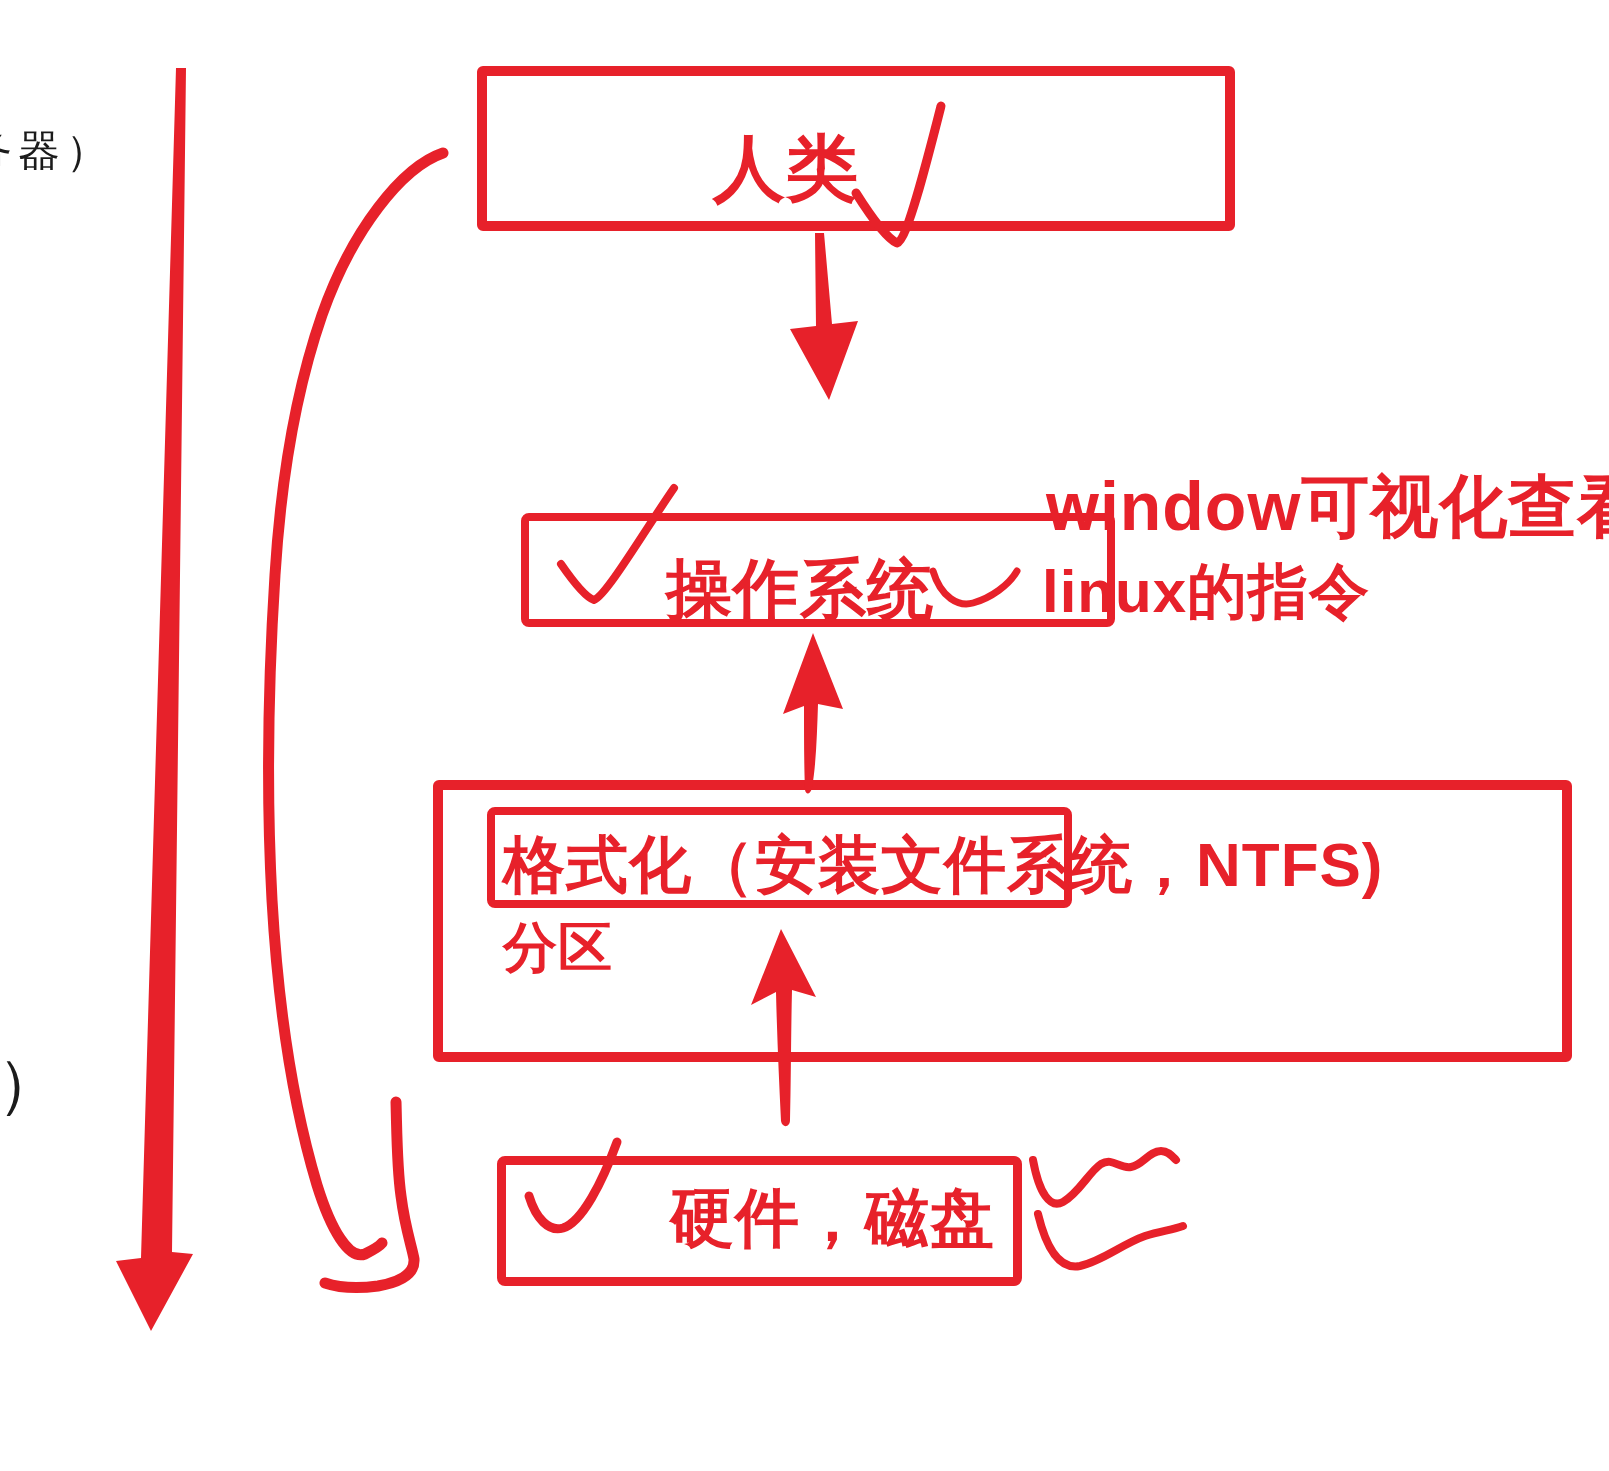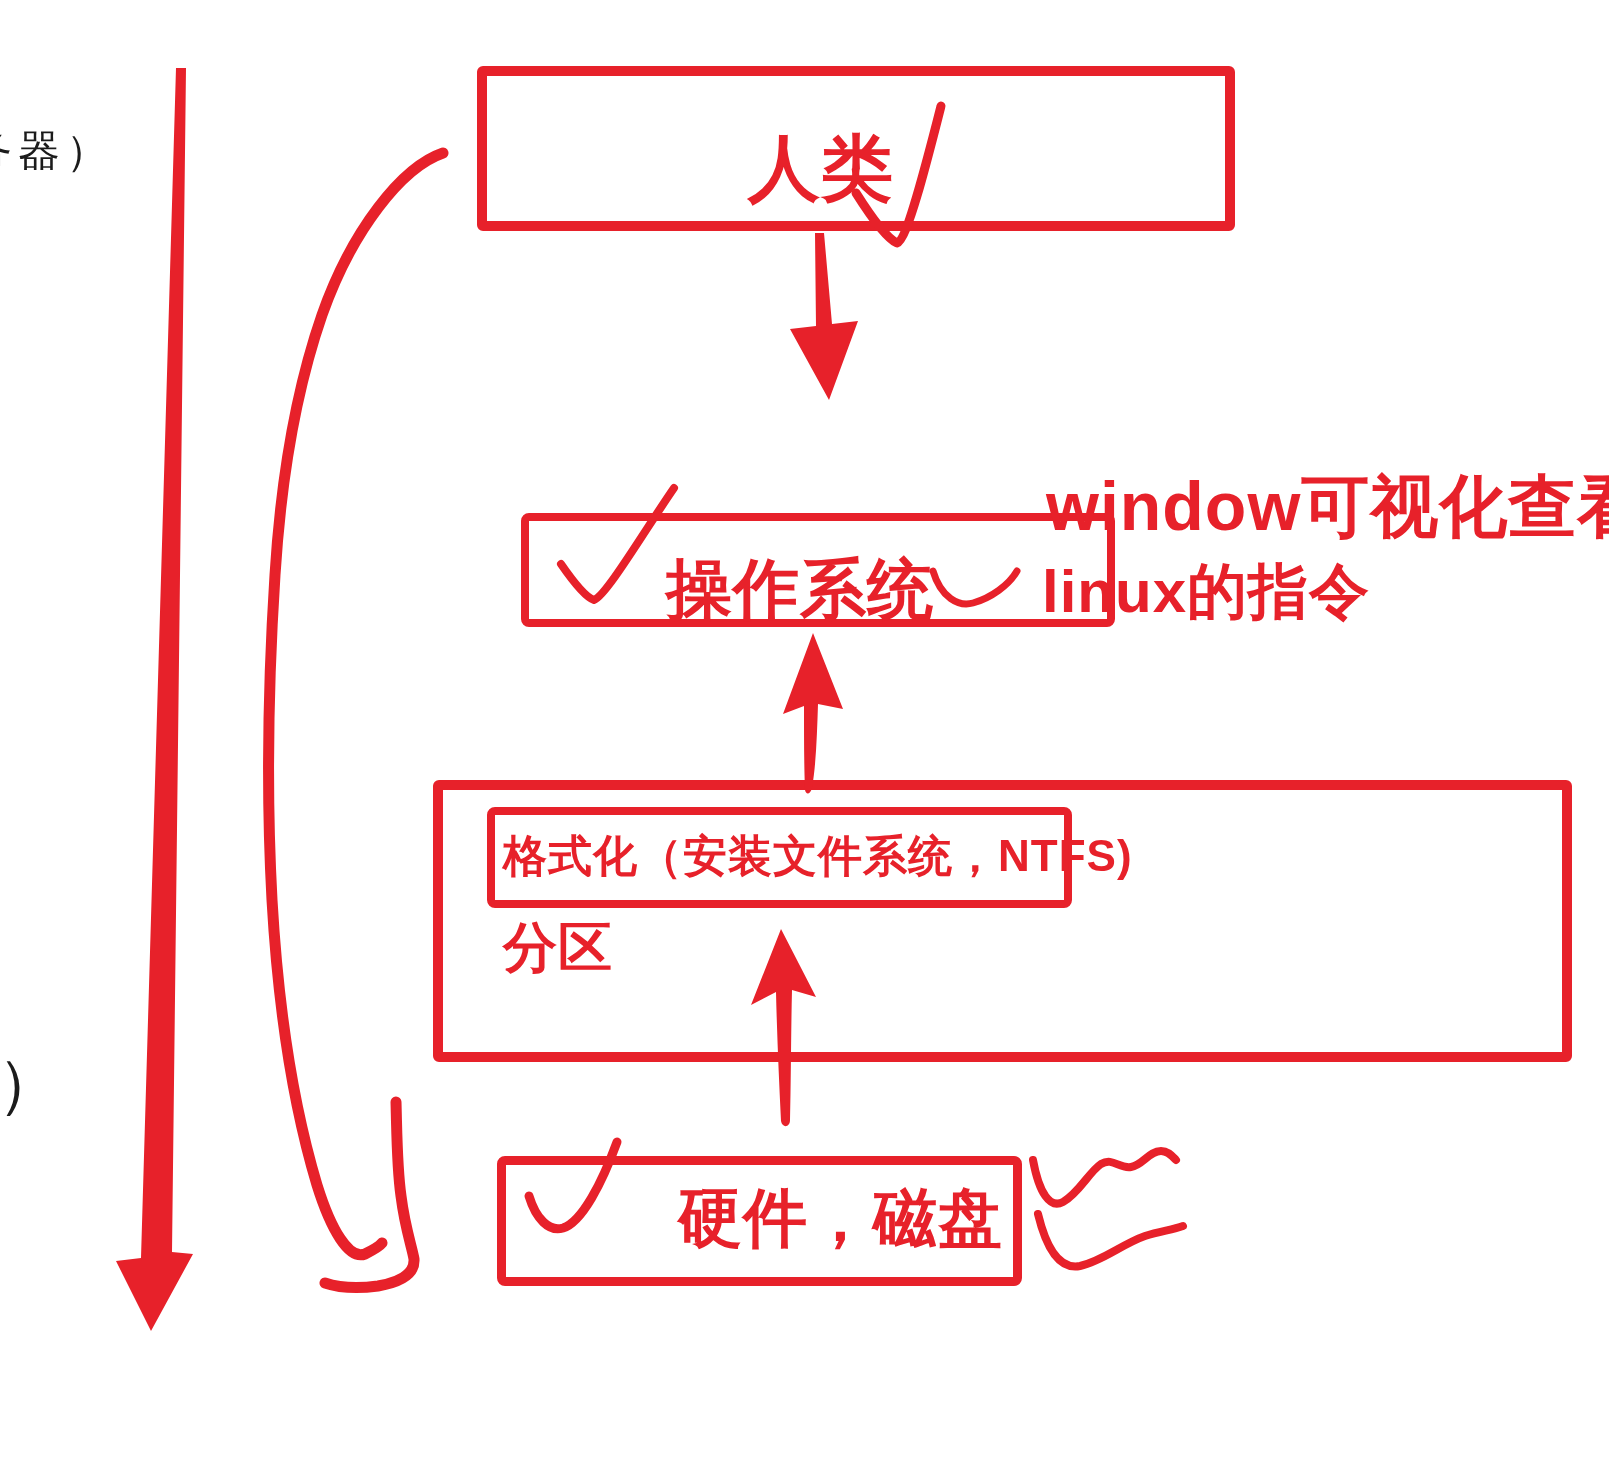--- a/index.html
+++ b/index.html
@@ -33,27 +33,27 @@
     font-weight:400;
     line-height:1;
     white-space:nowrap;
   }
   #human-box   {left:477px;top:66px;width:758px;height:165px;border-width:10px;border-radius:6px;}
   #os-box      {left:521px;top:513px;width:594px;height:114px;border-width:8px;border-radius:8px;}
   #fmt-outer-box{left:433px;top:780px;width:1139px;height:282px;border-width:10px;border-radius:6px;}
   #fmt-inner-box{left:487px;top:807px;width:585px;height:101px;border-width:8px;border-radius:8px;}
   #hw-box      {left:497px;top:1156px;width:525px;height:130px;border-width:9px;border-radius:8px;}
 
-  #human-label {left:713px;top:132px;font-size:72px;margin-left:35px;}
+  #human-label {left:713px;top:132px;font-size:72px;}
   #os-label    {left:666px;top:556px;font-size:66px;}
   #note-line1  {left:1046px;top:472px;font-size:68px;}
   #note-line2  {left:1042px;top:562px;font-size:60px;}
-  #fmt-line1   {left:503px;top:834px;font-size:44px;}
+  #fmt-line1   {left:503px;top:834px;font-size:62px;}
   #fmt-line2   {left:503px;top:920px;font-size:54px;}
-  #hw-label    {left:670px;top:1186px;font-size:64px;margin-left:8px;}
+  #hw-label    {left:670px;top:1186px;font-size:64px;}
 
   #margin-note-top{left:-30px;top:130px;font-size:42px;letter-spacing:6px;}
   #margin-note-mid{left:-3px;top:1052px;font-size:64px;}
 </style>
 </head>
 <body>
 
 <div id="canvas">
 
   <div class="blacknote" id="margin-note-top">务器）</div>

